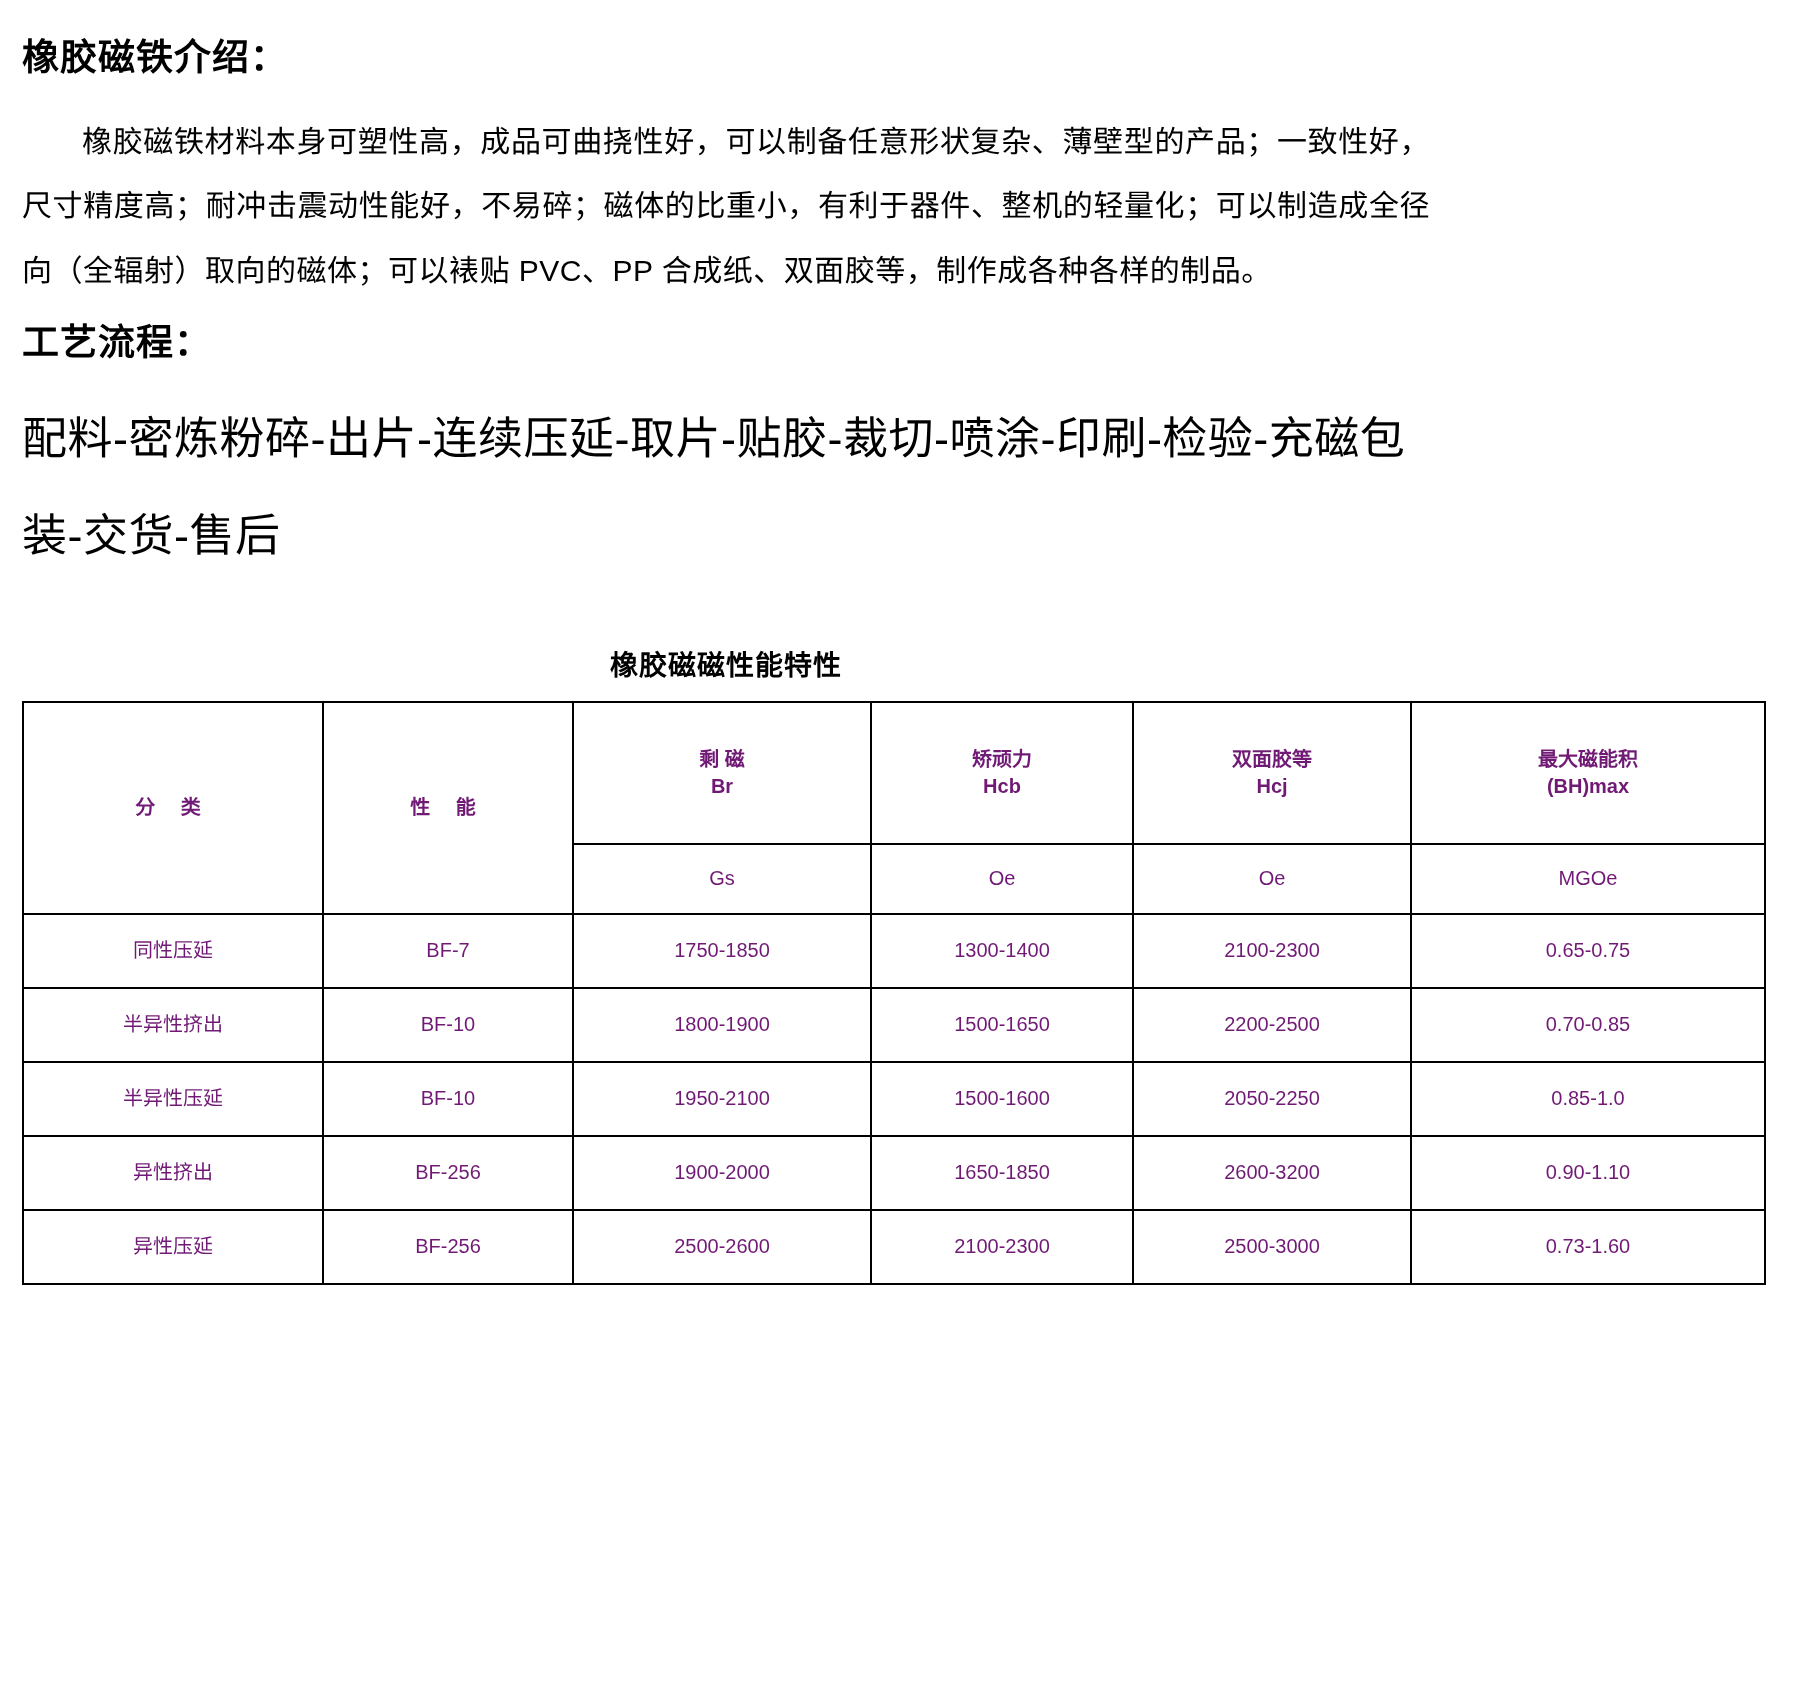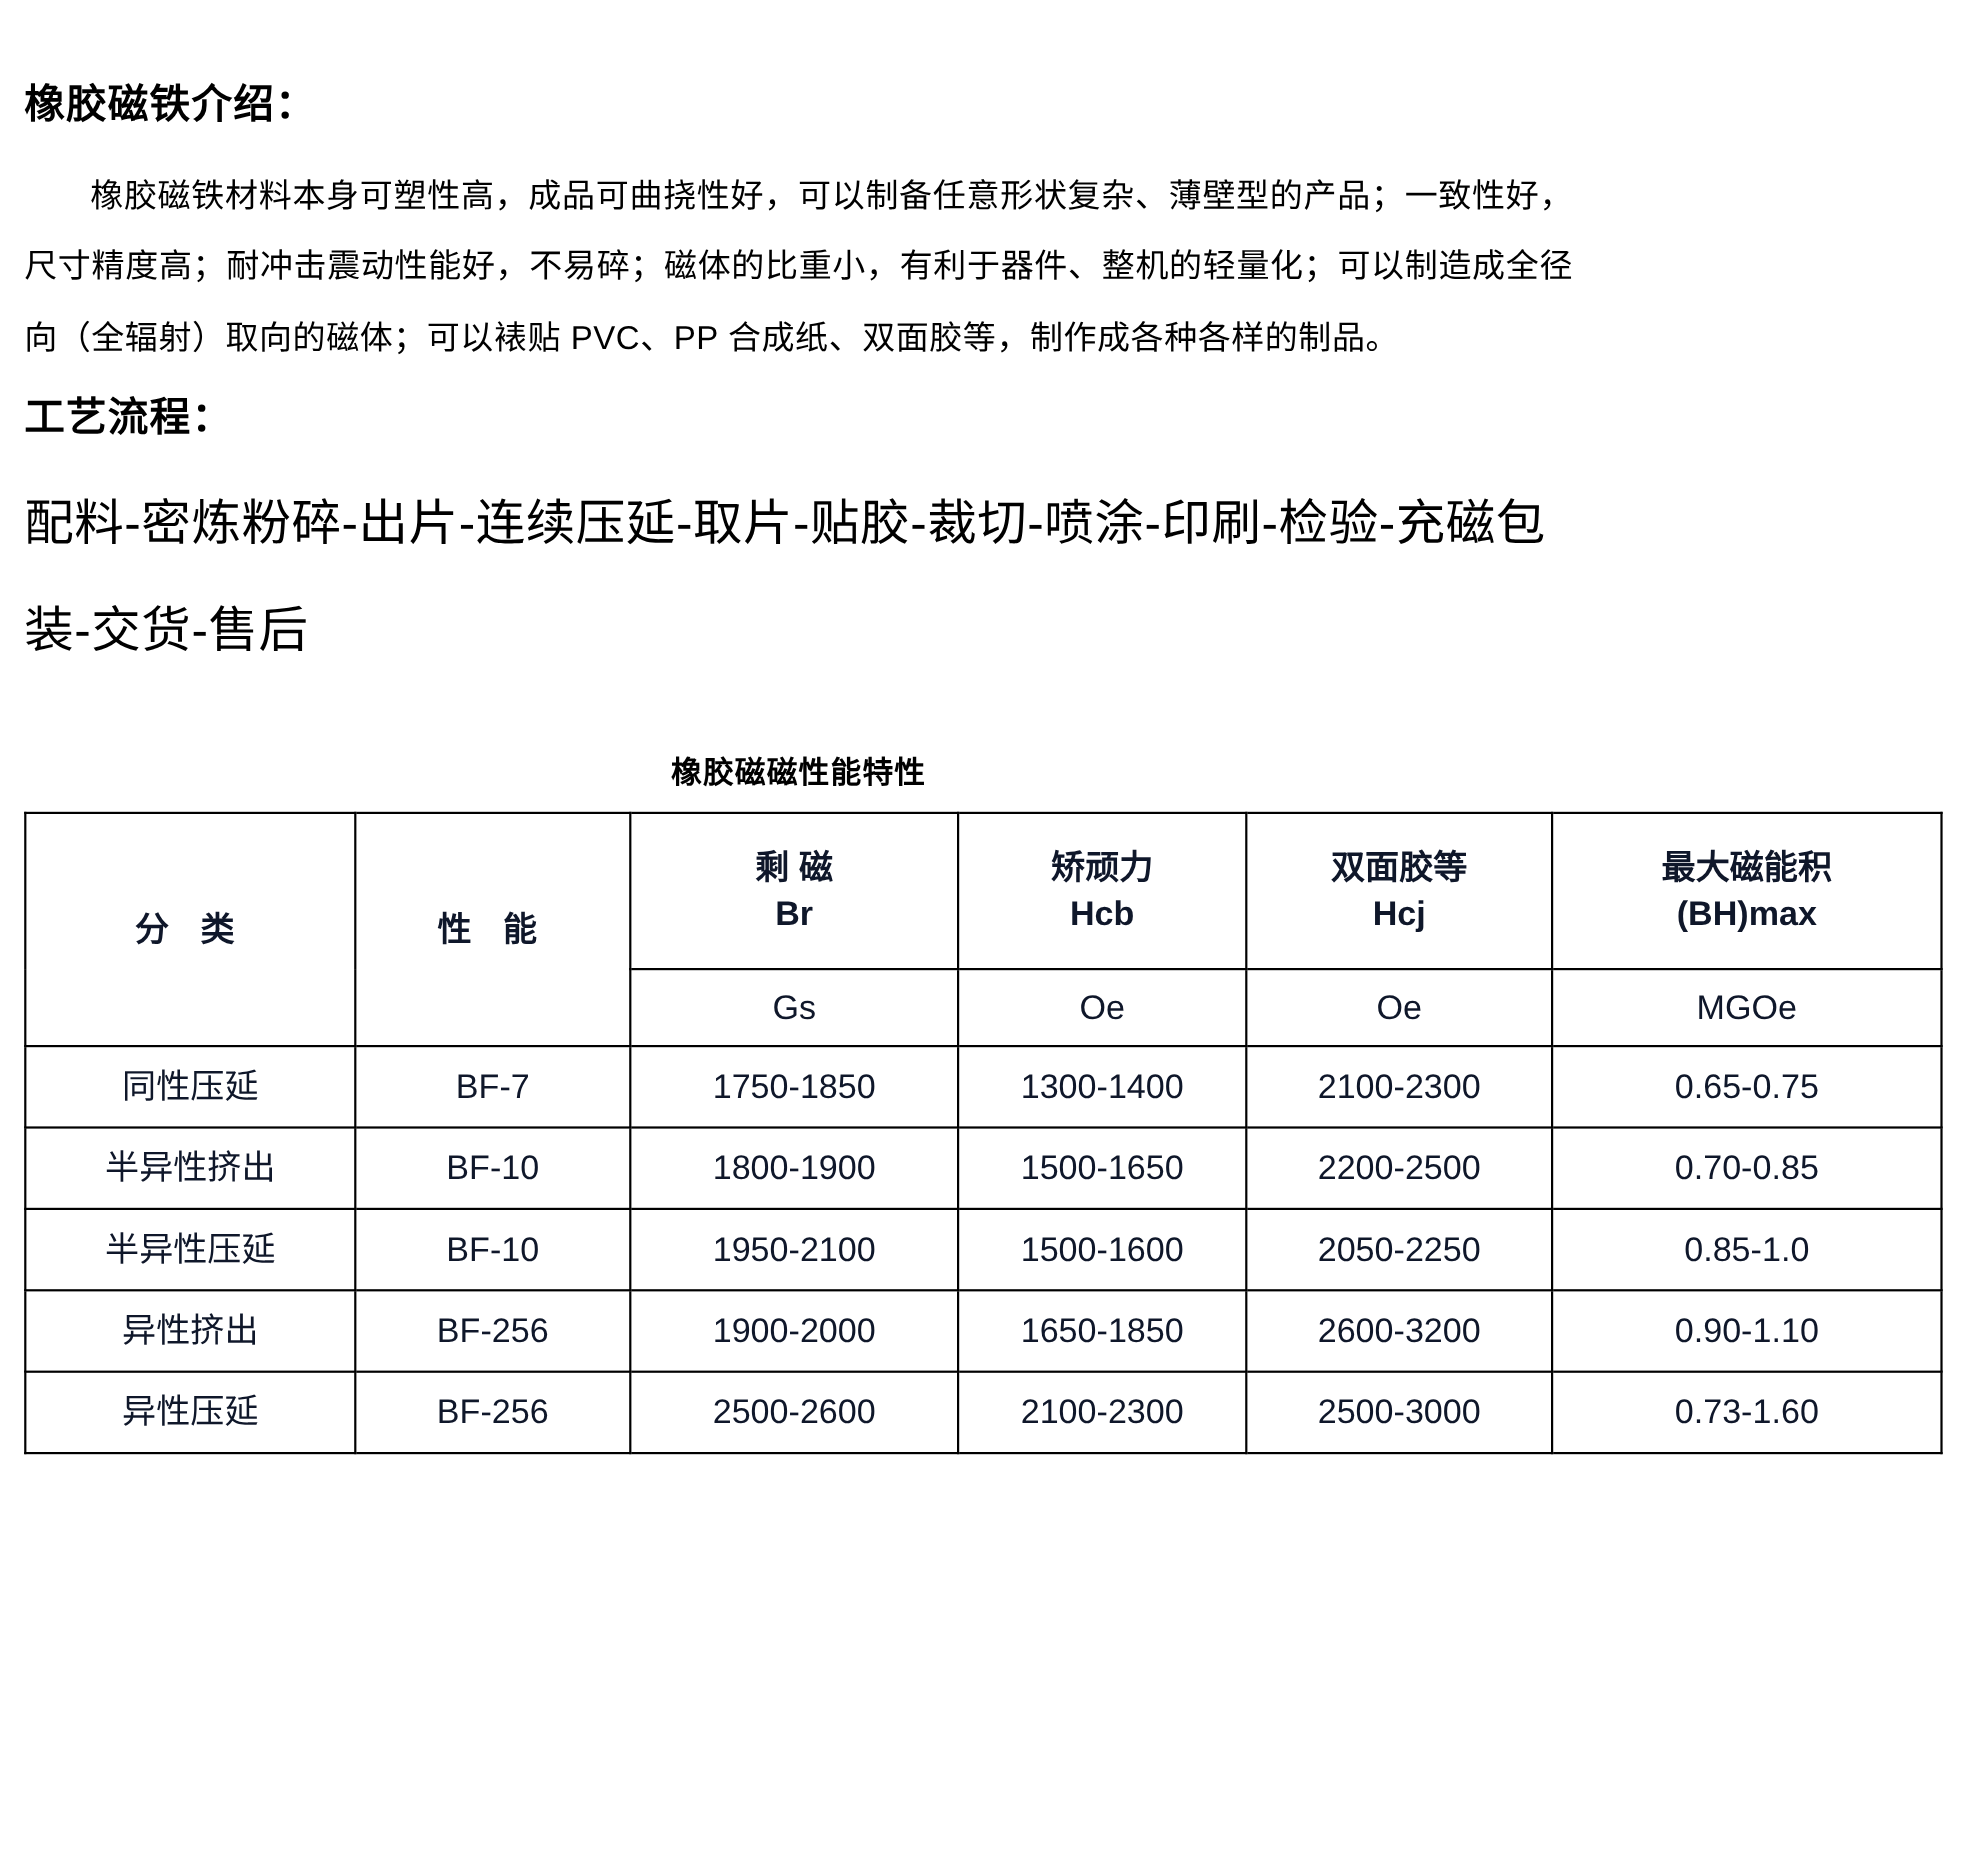--- a/index.html
+++ b/index.html
@@ -12,21 +12,20 @@
     width: 1793px;
     min-height: 1690px;
     font-family: "Liberation Sans", "DejaVu Sans", sans-serif;
     color: #000000;
     -webkit-font-smoothing: antialiased;
   }
   .page {
     box-sizing: border-box;
     width: 1452px;
     padding: 18px 22px 10px 22px;
-    margin-top: 37px;
   }
   h2.section-heading {
     font-size: 37px;
     font-weight: bold;
     letter-spacing: 1px;
     margin: 14px 0 0 0;
     line-height: 1.4;
   }
   .body-para {
     font-size: 30px;
@@ -56,26 +55,26 @@
   }
   table.mag-table {
     border-collapse: collapse;
     width: 1742px;
     margin: 0 auto;
     table-layout: fixed;
   }
   table.mag-table td,
   table.mag-table th {
     border: 2px solid #000000;
-    font-size: 31px;
+    font-size: 20px;
     font-weight: normal;
     text-align: center;
     padding: 6px 4px;
     line-height: 1.35;
-    color: #0f172a;
+    color: #701a75;
   }
   table.mag-table th {
     font-weight: bold;
   }
   .col-a { width: 300px; }
   .col-b { width: 250px; }
   .col-c { width: 298px; }
   .col-d { width: 262px; }
   .col-e { width: 278px; }
   .col-f { width: 354px; }

